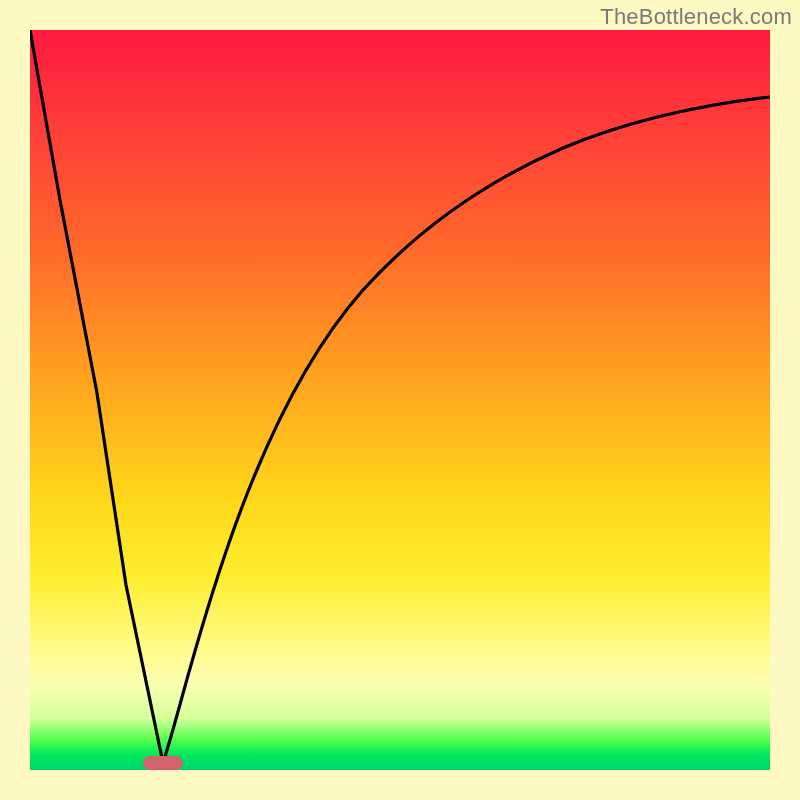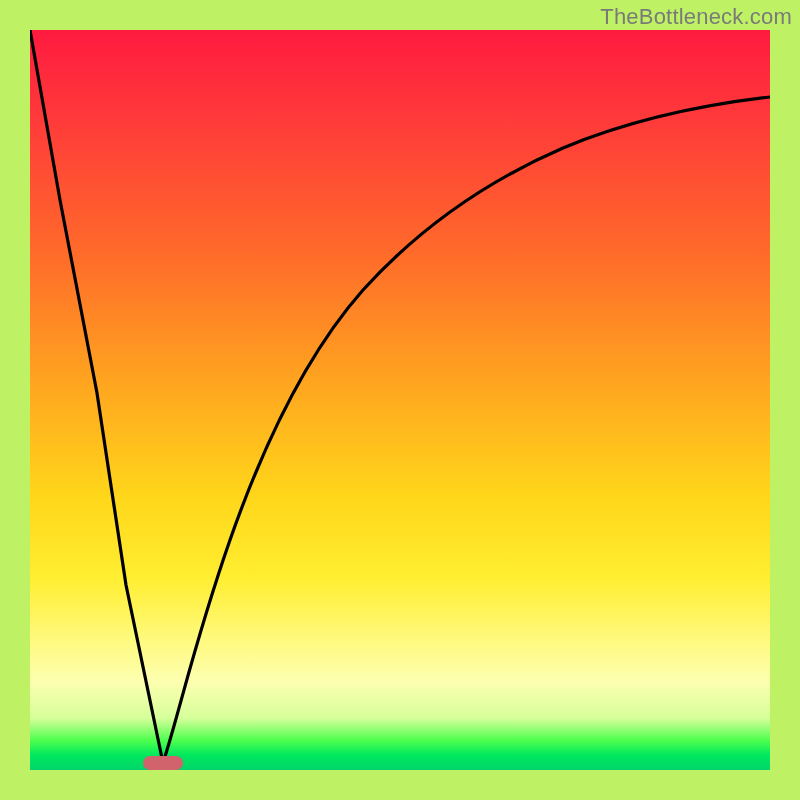--- a/index.html
+++ b/index.html
@@ -8,21 +8,21 @@
     width: 800px;
     height: 800px;
     overflow: hidden;
     background: #000;
     font-family: Arial, Helvetica, sans-serif;
   }
   .frame {
     position: relative;
     width: 800px;
     height: 800px;
-    background: #bef264;
+    background: #fef9c3;
   }
   .plot {
     position: absolute;
     left: 30px;
     top: 30px;
     width: 740px;
     height: 740px;
     
     background: linear-gradient(
       to bottom,

